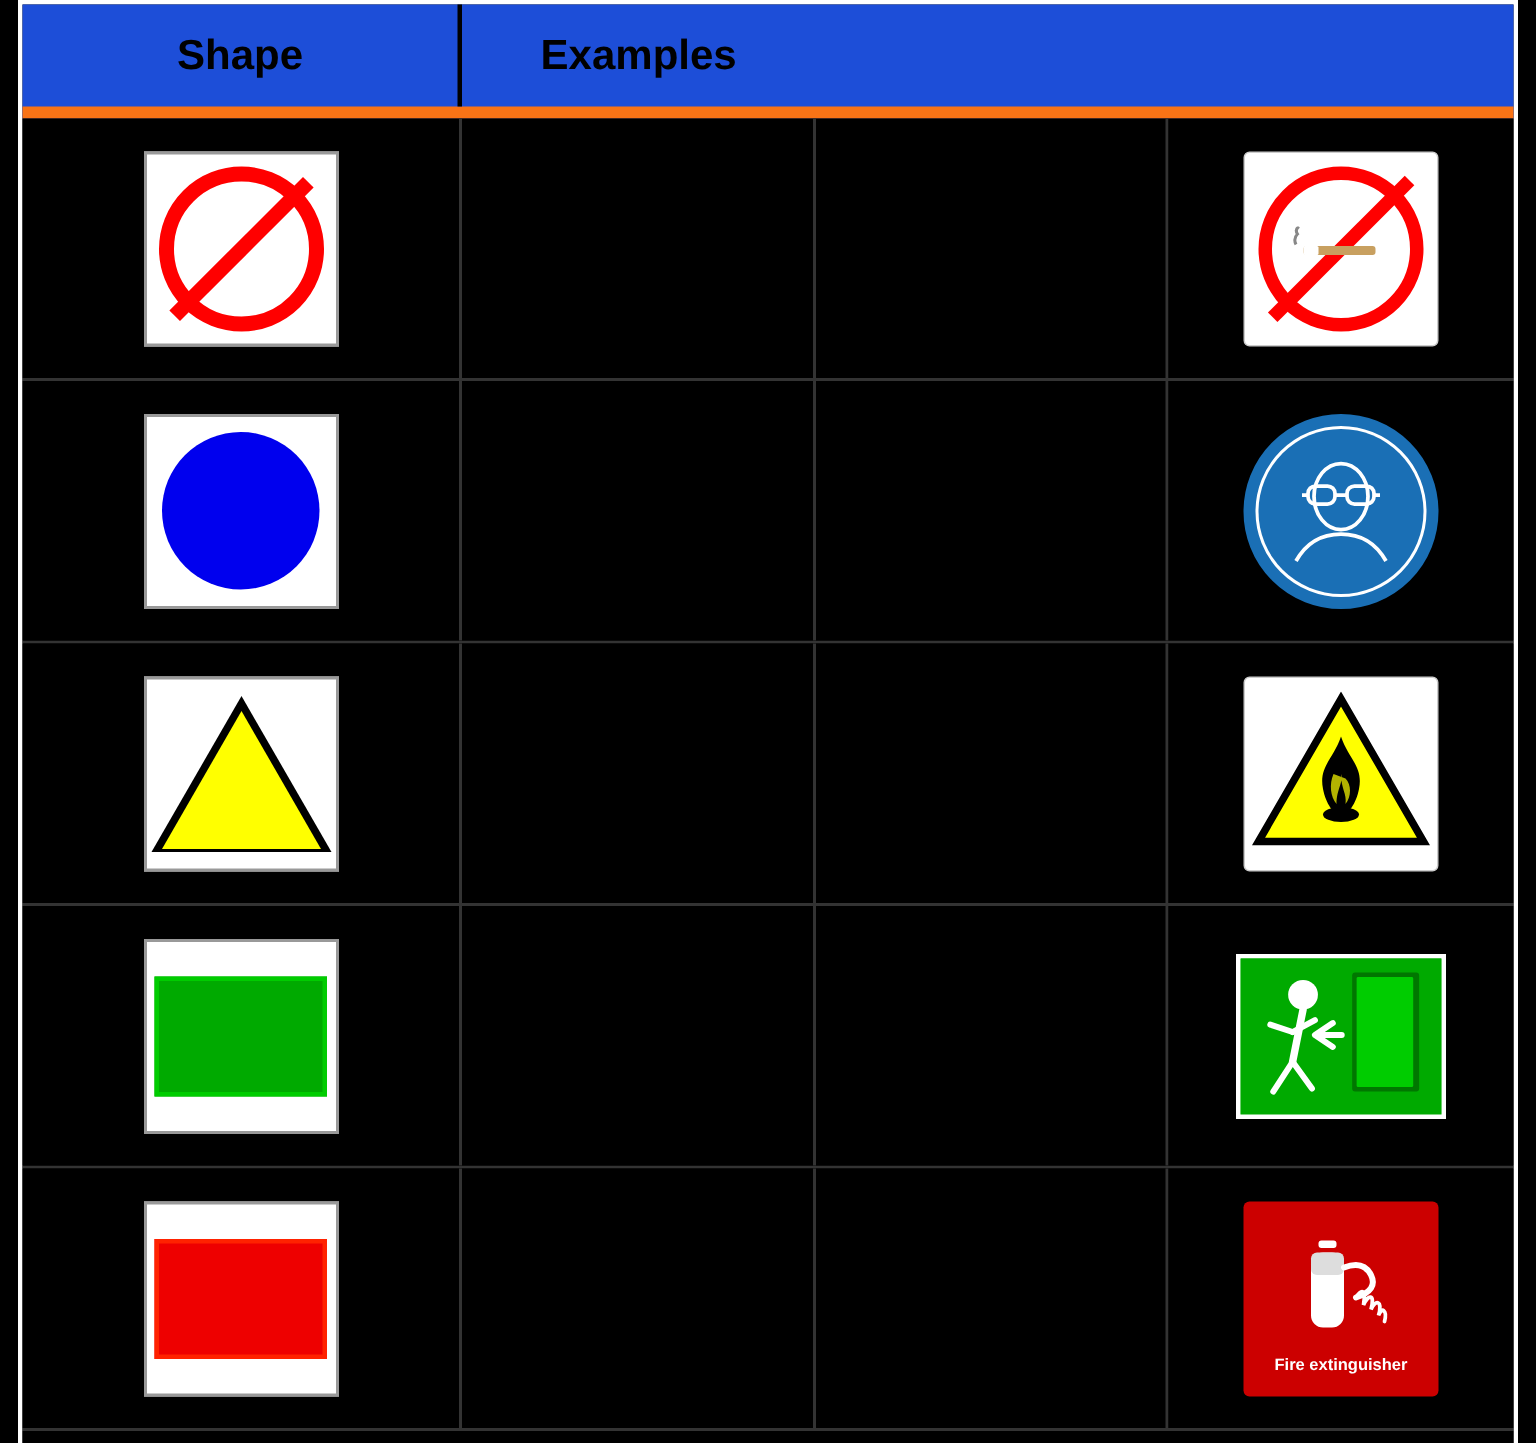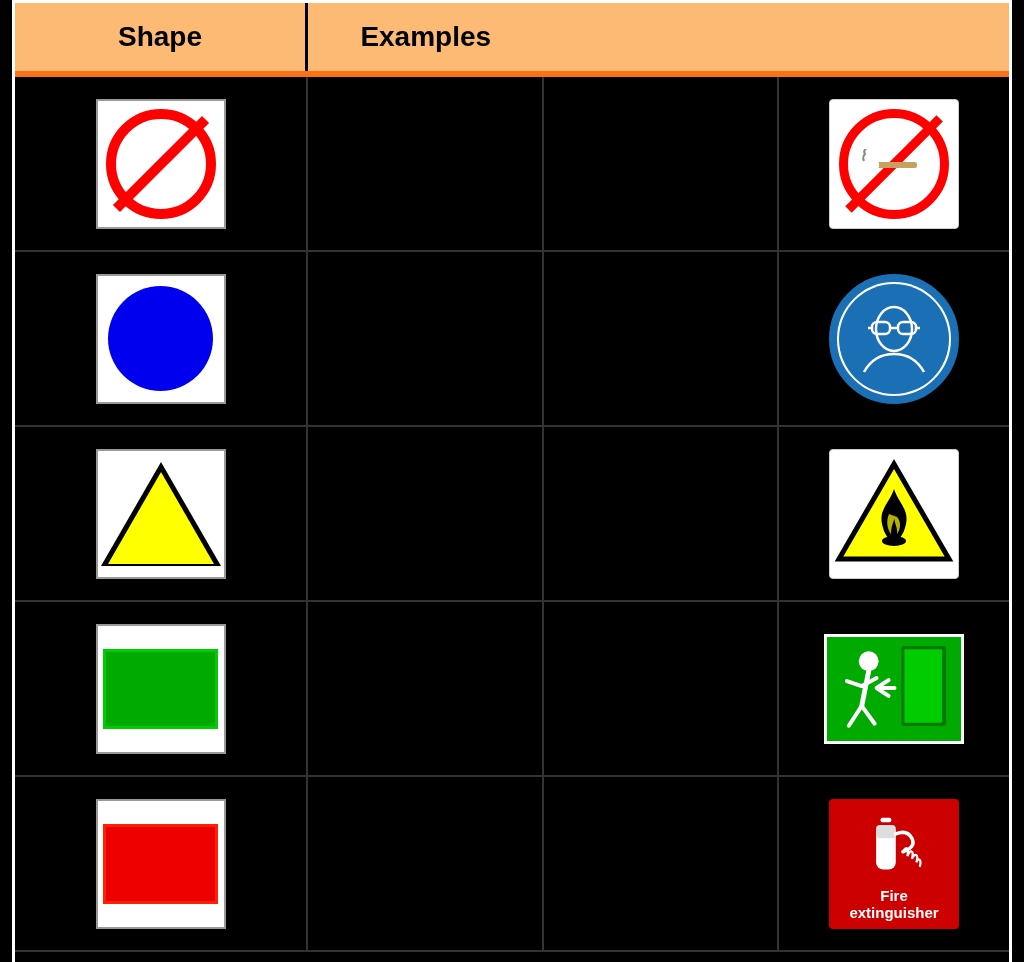--- a/index.html
+++ b/index.html
@@ -15,22 +15,22 @@
 
     .table-container {
       width: 1000px;
       background: #000;
       border: 3px solid #fff;
     }
 
     .header-row {
       display: grid;
       grid-template-columns: 293px 1fr 1fr 230px;
-      background: #fdba74;
-      border-bottom: 6px solid #f97316;
+      background: #1d4ed8;
+      border-bottom: 8px solid #f97316;
     }
 
     .header-cell {
       padding: 18px 10px;
       font-size: 28px;
       font-weight: bold;
       text-align: center;
       color: #000;
       border-right: 3px solid #000;
     }
@@ -247,21 +247,21 @@
       border-radius: 4px;
       display: flex;
       flex-direction: column;
       align-items: center;
       justify-content: center;
       padding: 8px;
     }
 
     .fire-ext-text {
       color: #fff;
-      font-size: 15px;
+      font-size: 11px;
       font-weight: bold;
       text-align: center;
       margin-top: 4px;
     }
 
     .watermark {
       text-align: center;
       padding: 8px;
       color: #fff;
       font-size: 14px;

